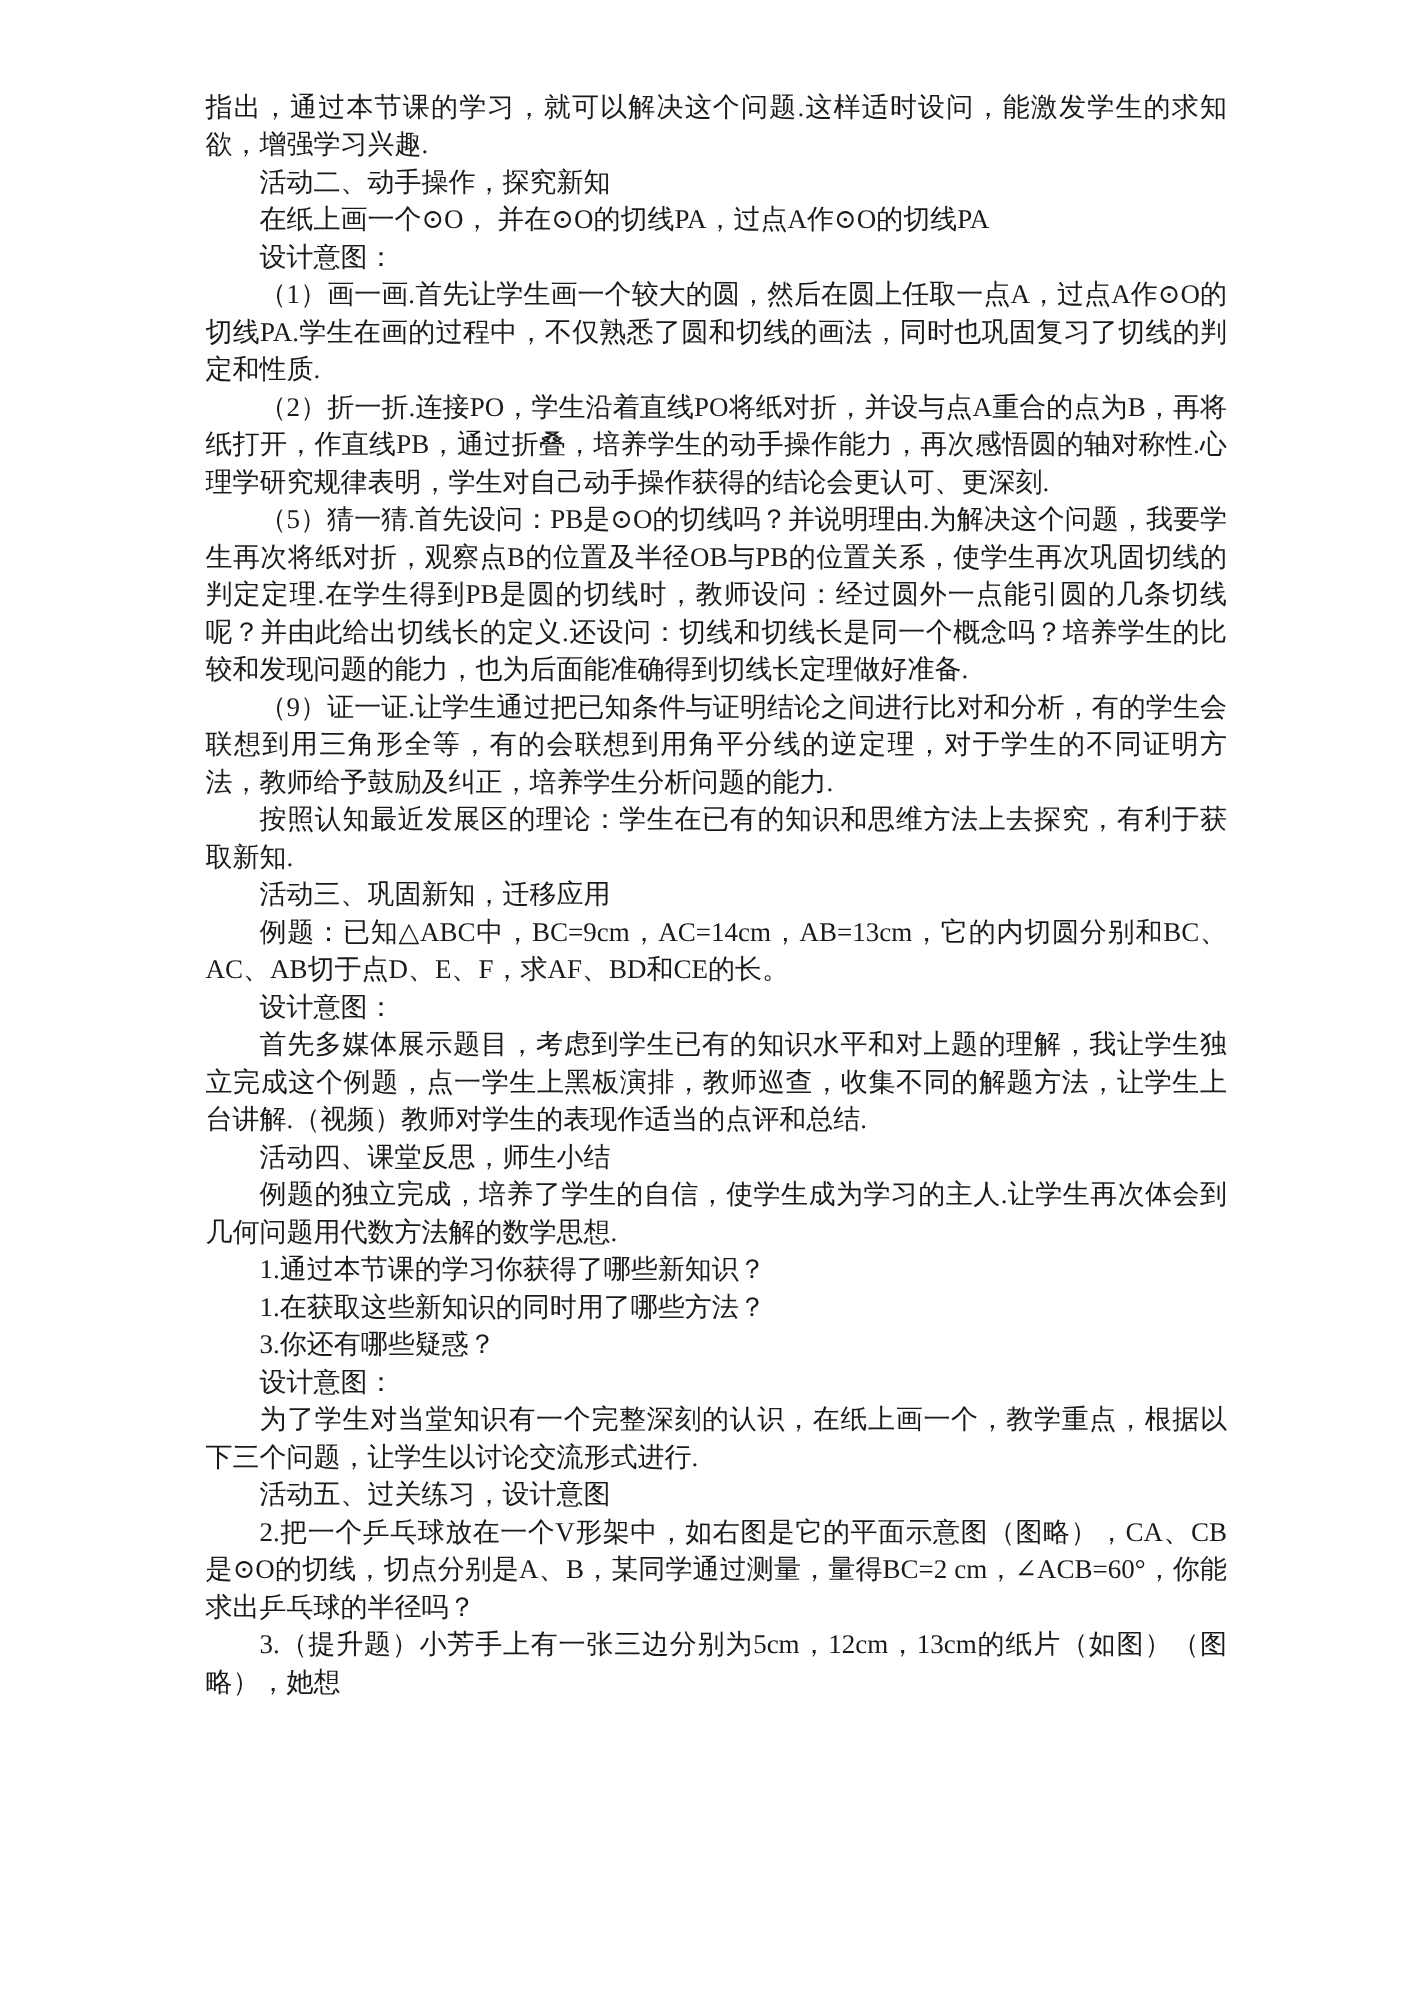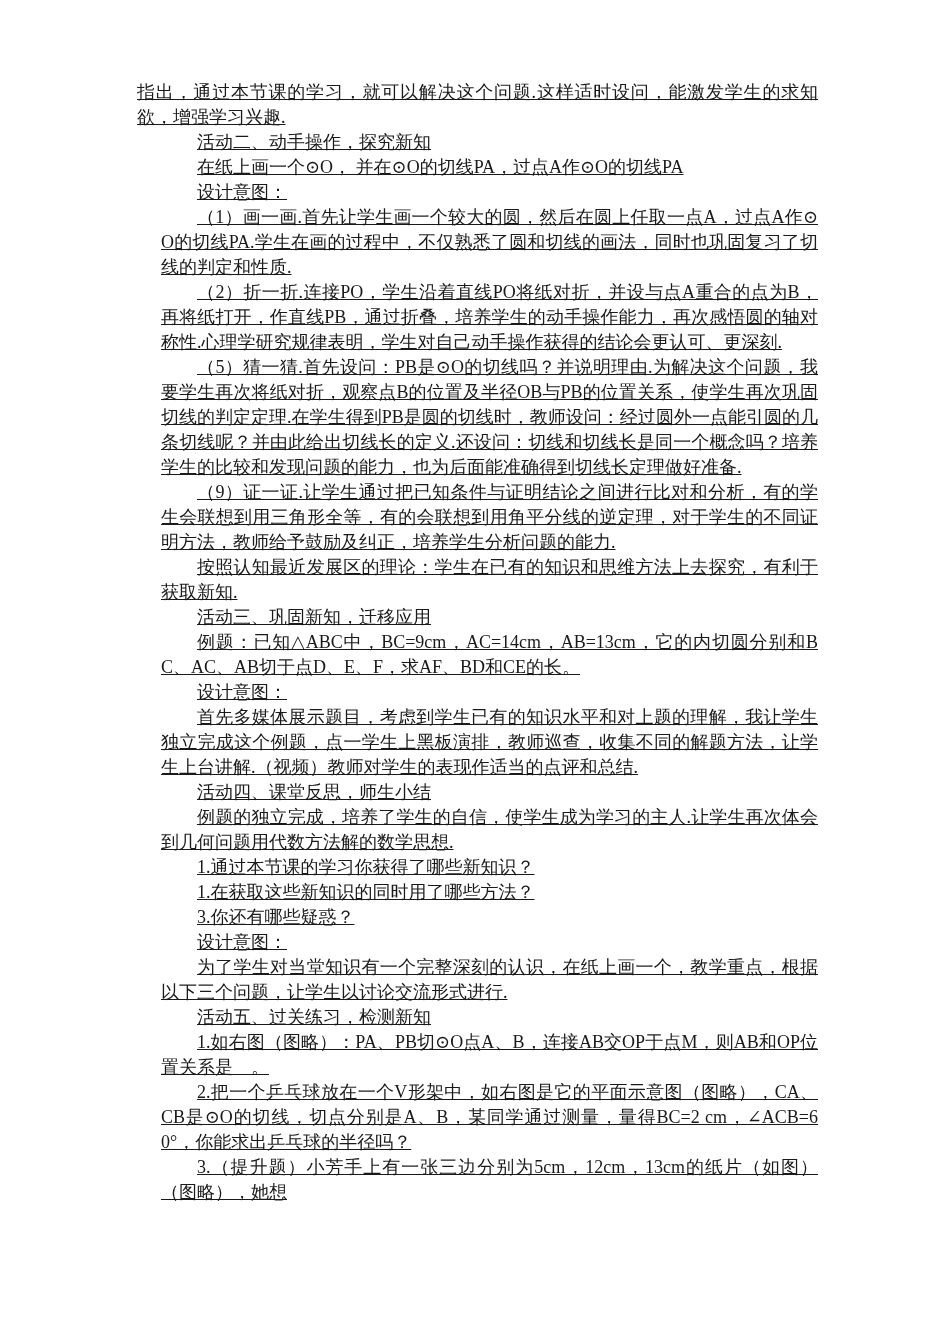--- a/index.html
+++ b/index.html
@@ -10,37 +10,35 @@
   body {
     width: 950px;
     height: 1344px;
     overflow: hidden;
     font-family: "Liberation Serif", "DejaVu Serif", serif;
   }
   .page {
     box-sizing: border-box;
     width: 950px;
     height: 1344px;
-    padding: 80px 132px 0 137px;
+    padding: 59px 132px 0 137px;
     background: #ffffff;
     color: #1a1a1a;
-    text-decoration: underline;
   }
   .page p {
     margin: 0;
     font-size: 18px;
     line-height: 25px;
     text-align: justify;
     text-justify: inter-ideograph;
     word-break: break-all;
     color: #1a1a1a;
   }
   .page p.ind {
     text-indent: 2em;
-    margin-left: 24px;
   }
 </style>
 </head>
 <body>
 
 <main class="page">
   <p>指出，通过本节课的学习，就可以解决这个问题.这样适时设问，能激发学生的求知欲，增强学习兴趣.</p>
   <p class="ind">活动二、动手操作，探究新知</p>
   <p class="ind">在纸上画一个⊙O， 并在⊙O的切线PA，过点A作⊙O的切线PA</p>
   <p class="ind">设计意图：</p>
@@ -53,17 +51,16 @@
   <p class="ind">例题：已知△ABC中，BC=9cm，AC=14cm，AB=13cm，它的内切圆分别和BC、AC、AB切于点D、E、F，求AF、BD和CE的长。</p>
   <p class="ind">设计意图：</p>
   <p class="ind">首先多媒体展示题目，考虑到学生已有的知识水平和对上题的理解，我让学生独立完成这个例题，点一学生上黑板演排，教师巡查，收集不同的解题方法，让学生上台讲解.（视频）教师对学生的表现作适当的点评和总结.</p>
   <p class="ind">活动四、课堂反思，师生小结</p>
   <p class="ind">例题的独立完成，培养了学生的自信，使学生成为学习的主人.让学生再次体会到几何问题用代数方法解的数学思想.</p>
   <p class="ind">1.通过本节课的学习你获得了哪些新知识？</p>
   <p class="ind">1.在获取这些新知识的同时用了哪些方法？</p>
   <p class="ind">3.你还有哪些疑惑？</p>
   <p class="ind">设计意图：</p>
   <p class="ind">为了学生对当堂知识有一个完整深刻的认识，在纸上画一个，教学重点，根据以下三个问题，让学生以讨论交流形式进行.</p>
-  <p class="ind">活动五、过关练习，检测新知</p>
-  <p class="ind">1.如右图（图略）：PA、PB切⊙O点A、B，连接AB交OP于点M，则AB和OP位置关系是　。</p>
+  <p class="ind">活动五、过关练习，设计意图</p>
   <p class="ind">2.把一个乒乓球放在一个V形架中，如右图是它的平面示意图（图略），CA、CB是⊙O的切线，切点分别是A、B，某同学通过测量，量得BC=2 cm，∠ACB=60°，你能求出乒乓球的半径吗？</p>
   <p class="ind">3.（提升题）小芳手上有一张三边分别为5cm，12cm，13cm的纸片（如图）（图略），她想</p>
 </main>
 
 </body></html>

